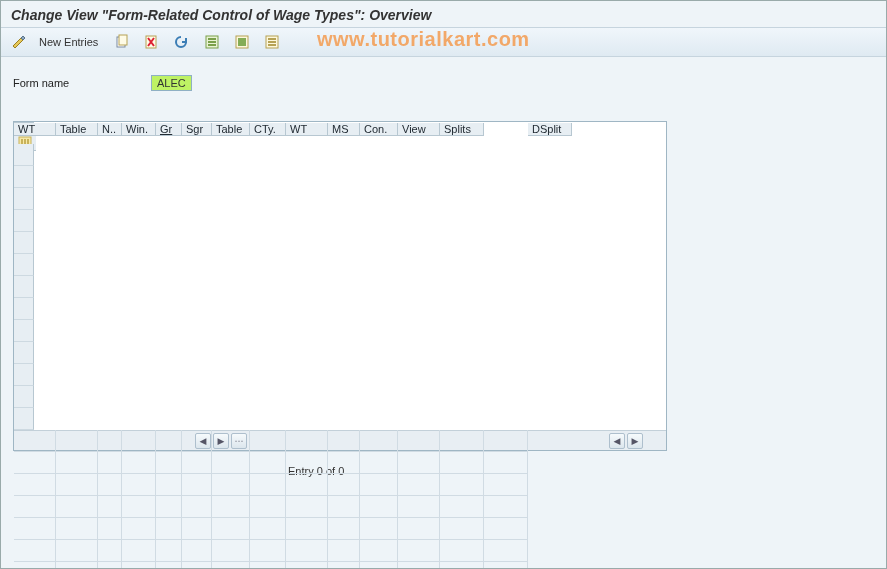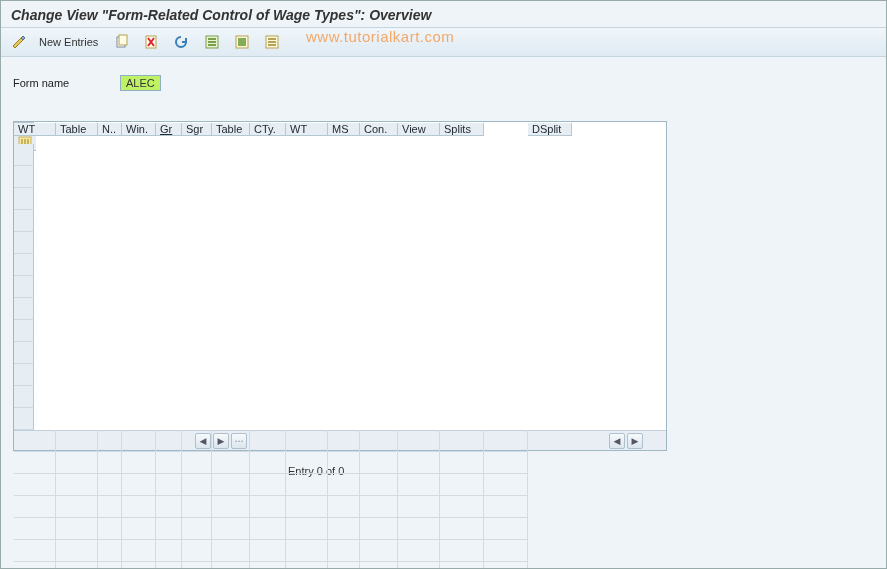--- a/index.html
+++ b/index.html
@@ -47,34 +47,34 @@
   }
   .tb-text {
     margin: 0 6px 0 2px;
     font-size: 11px;
     color: #333;
   }
   .icon svg { display:block; }
 
   .watermark {
     position: absolute;
-    left: 305px;
+    left: 316px;
     top: 27px;
-    font-size: 15px;
-    font-weight: normal;
+    font-size: 20px;
+    font-weight: bold;
     color: #f3a25d;
     letter-spacing: 0.5px;
     opacity: 0.92;
     pointer-events: none;
   }
 
   
   .form-area { padding: 18px 12px 8px 12px; }
   .field-row { display:flex; align-items:center; }
-  .field-row label { width: 107px; color:#222; }
+  .field-row label { width: 138px; color:#222; }
   .field-row .value-box {
     min-width: 38px;
     padding: 1px 5px;
     background: #bef264;
     border: 1px solid #8fb0c4;
     font-size: 11px;
     color:#333;
   }
 
   

